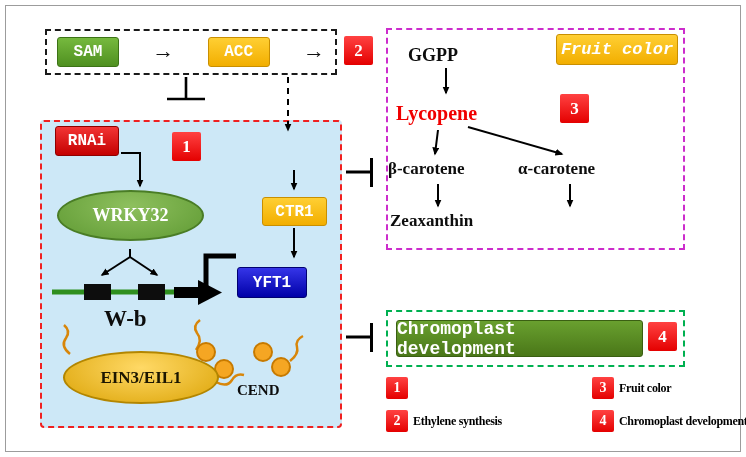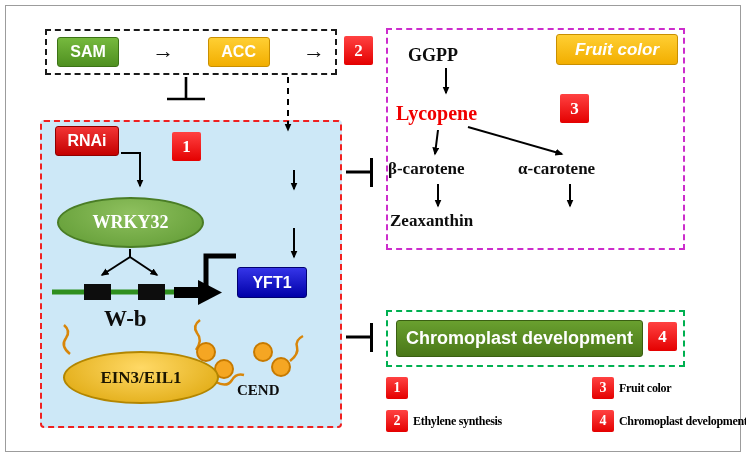--- a/index.html
+++ b/index.html
@@ -13,21 +13,21 @@
     background:#fff;display:flex;align-items:center;justify-content:space-between;padding:0 10px}
   .panel-signal{position:absolute;left:40px;top:120px;width:302px;height:308px;background:#cde8f7;
     border:2px dashed #f02020;border-radius:4px}
   .panel-fruit{position:absolute;left:386px;top:28px;width:299px;height:222px;background:#fff;
     border:2px dashed #cc2ccc}
   .panel-chromo{position:absolute;left:386px;top:310px;width:299px;height:57px;background:#fff;
     border:2px dashed #00b050}
 
   
   .fnode,.node{display:flex;align-items:center;justify-content:center;font-weight:bold;border-radius:3px;
-    font-family:Liberation Sans, sans-serif}
+    font-family:Liberation Mono, monospace}
   .node{position:absolute}
   .flow-arrow{font-size:22px;font-weight:bold;color:#111;line-height:1;margin-top:-3px}
 
   .c-green{background:linear-gradient(#76b93e,#4f9020);border:1px solid #3c7316;color:#fff}
   .c-gold{background:linear-gradient(#ffcf33,#f2ae00);border:1px solid #c98f00;color:#fff}
   .c-gray{background:linear-gradient(#c9c9c9,#7d7d7d);border:1px solid #5a5a5a;color:#000}
   .c-red{background:linear-gradient(#f23535,#c40000);border:1px solid #8f0000;color:#fff}
   .c-blue{background:linear-gradient(#3535e8,#0000a8);border:1px solid #000070;color:#fff}
   .c-olive{background:linear-gradient(#69a02f,#4a7718);border:1px solid #3a5f12;color:#fff}
 
@@ -36,21 +36,21 @@
   .n-eth{width:88px;height:30px;font-size:16px}
   .n-rnai{left:55px;top:126px;width:64px;height:30px;font-size:16px}
   .n-etr{left:266px;top:139px;width:57px;height:29px;font-size:16px}
   .n-ctr1{left:262px;top:197px;width:65px;height:29px;font-size:16px}
   .n-yft1{left:237px;top:267px;width:70px;height:31px;font-size:16px}
   .n-chromo{left:396px;top:320px;width:247px;height:37px;font-size:18px}
   .n-fruit{left:556px;top:34px;width:122px;height:31px;font-size:17px;font-style:italic}
 
   .ellipse{position:absolute;display:flex;align-items:center;justify-content:center;font-weight:bold;
     border-radius:50%}
-  .e-wrky{left:57px;top:197px;width:147px;height:51px;font-size:18px;color:#fff;
+  .e-wrky{left:57px;top:190px;width:147px;height:51px;font-size:18px;color:#fff;
     background:radial-gradient(ellipse at 50% 30%,#8ec05e,#5f9a33);border:2px solid #4a7d26}
   .e-ein3{left:63px;top:351px;width:156px;height:53px;font-size:17px;color:#1c1600;
     background:radial-gradient(ellipse at 50% 30%,#ffd966,#dca407);border:2px solid #b38600}
 
   .badge{position:absolute;width:29px;height:29px;background:linear-gradient(#ff4242,#e40000);
     color:#fff;display:flex;align-items:center;justify-content:center;font-weight:bold;font-size:17px;
     border-radius:2px}
 
   .tlabel{position:absolute;font-weight:bold;color:#0d0d0d;}
   .t-ggpp{left:408px;top:45px;width:76px;font-size:18px}
@@ -139,20 +139,21 @@
       <circle cx="281" cy="367" r="9"></circle>
     </g>
   </svg>
 
   <div class="badge" style="left:344px;top:36px">2</div>
   <div class="badge" style="left:172px;top:132px">1</div>
   <div class="badge" style="left:560px;top:94px">3</div>
   <div class="badge" style="left:648px;top:322px">4</div>
 
   <div class="node c-red n-rnai">RNAi</div>
+  <div class="node c-gold n-ctr1">CTR1</div>
   <div class="ellipse e-wrky">WRKY32</div>
   <div class="node c-blue n-yft1">YFT1</div>
   <div class="tlabel t-wb">W-b</div>
   <div class="ellipse e-ein3">EIN3/EIL1</div>
   <div class="tlabel t-cend">CEND</div>
 
   <div class="tlabel t-ggpp">GGPP</div>
   <div class="node c-gold n-fruit">Fruit color</div>
   <div class="tlabel t-lyco">Lycopene</div>
   <div class="tlabel t-beta">β-carotene</div>

